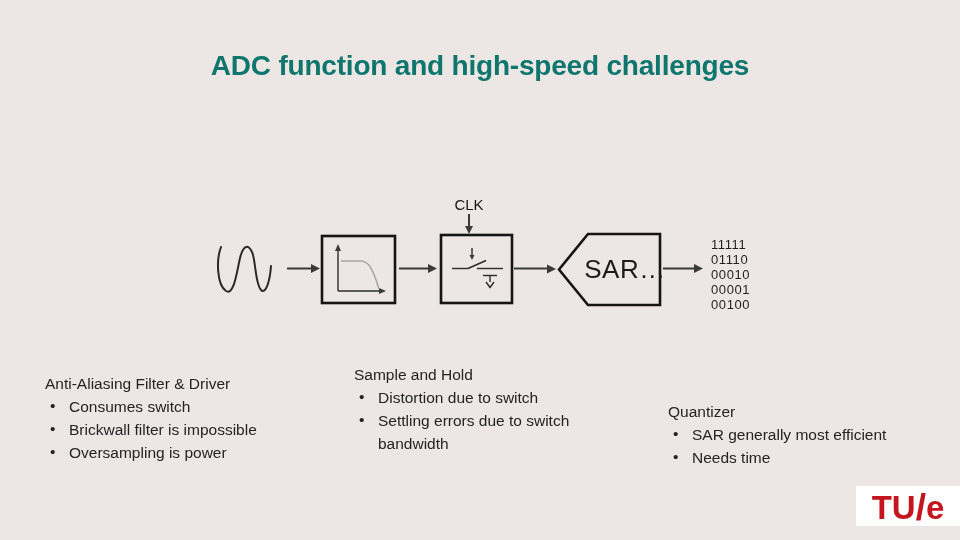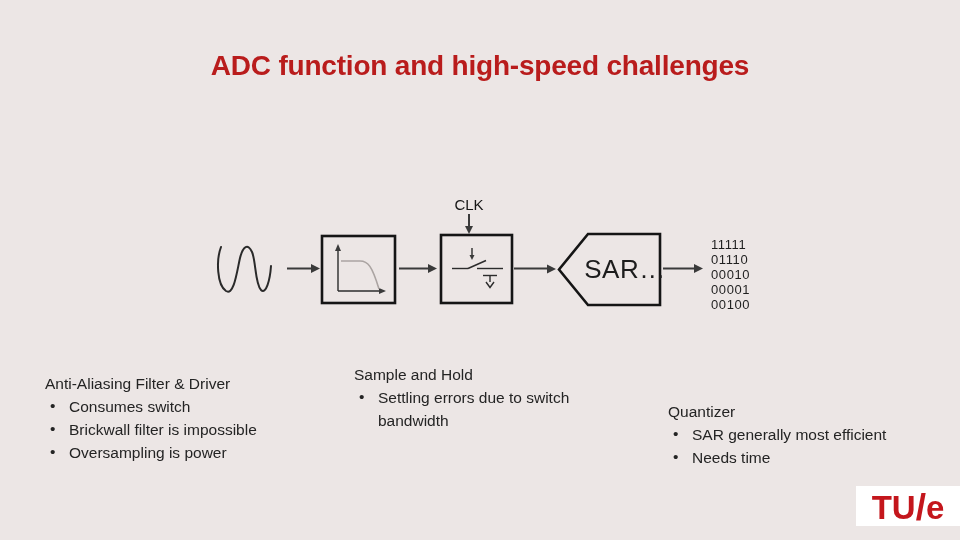--- a/index.html
+++ b/index.html
@@ -4,21 +4,21 @@
 <style>
   html,body { margin:0; padding:0; background:#d7d2d0; }
   .slide {
     position:relative; width:960px; height:540px;
     background:#ECE6E5; overflow:hidden;
     font-family:"Liberation Sans", sans-serif;
   }
   .title {
     position:absolute; top:50px; left:0; width:100%;
     margin:0; text-align:center;
-    font-size:28px; font-weight:700; color:#b91c1c; letter-spacing:-0.2px;
+    font-size:28px; font-weight:700; color:#0f766e; letter-spacing:-0.2px;
   }
   .diagram-svg { position:absolute; left:0; top:0; width:960px; height:540px; }
   .diag-line   { stroke:#3a3a3a; stroke-width:2; fill:none; }
   .diag-head   { fill:#3a3a3a; stroke:none; }
   .diag-box    { fill:none; stroke:#151515; stroke-width:2.6; }
   .diag-thin   { stroke:#2c2c2c; stroke-width:1.4; fill:none; }
   .diag-gray   { stroke:#ABA4A2; stroke-width:1.6; fill:none; }
   .sine        { stroke:#2a2a2a; stroke-width:2; fill:none; stroke-linecap:round; }
   .clk-text    { font-size:15px; fill:#161616; }
   .sar-text    { font-size:26px; fill:#1c1c1c; letter-spacing:0.5px; }
@@ -113,20 +113,21 @@
     <ul class="note-list">
       <li>Consumes switch</li>
       <li>Brickwall filter is impossible</li>
       <li>Oversampling is power</li>
     </ul>
   </section>
 
   <section class="note" style="left:342px; top:363px; width:254px;margin-left:12px;">
     <p class="note-heading">Sample and Hold</p>
     <ul class="note-list">
+      <li>Distortion due to switch</li>
       <li>Settling errors due to switch bandwidth</li>
     </ul>
   </section>
 
   <section class="note" style="left:668px; top:373px; width:262px;margin-top:27px;">
     <p class="note-heading">Quantizer</p>
     <ul class="note-list">
       <li>SAR generally most efficient</li>
       <li>Needs time</li>
     </ul>

